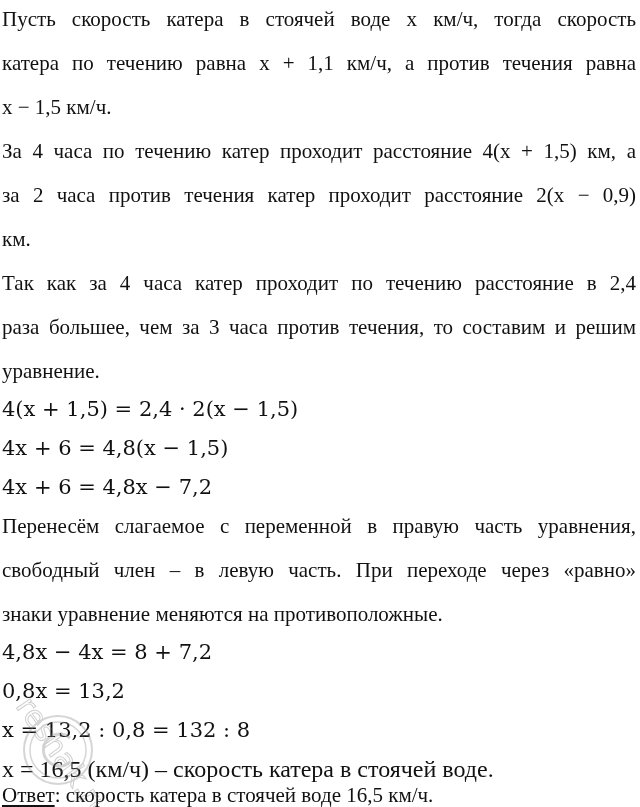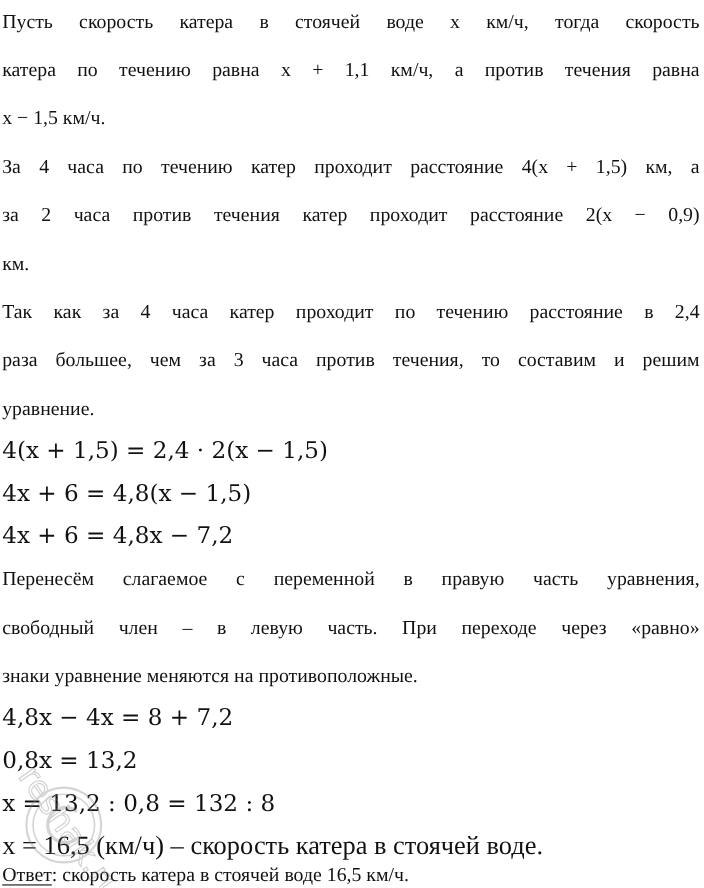--- a/index.html
+++ b/index.html
@@ -20,21 +20,21 @@
       top: 0;
       width: 634px;
     }
     .line {
       position: absolute;
       left: 0;
       width: 634px;
       height: 30px;
       line-height: 30px;
       font-family: "Liberation Serif", serif;
-      font-size: 18px;
+      font-size: 21px;
       white-space: nowrap;
     }
     .justify {
       text-align: justify;
       text-align-last: justify;
     }
     .math {
       font-family: "DejaVu Serif", serif;
       font-size: 21px;
     }

